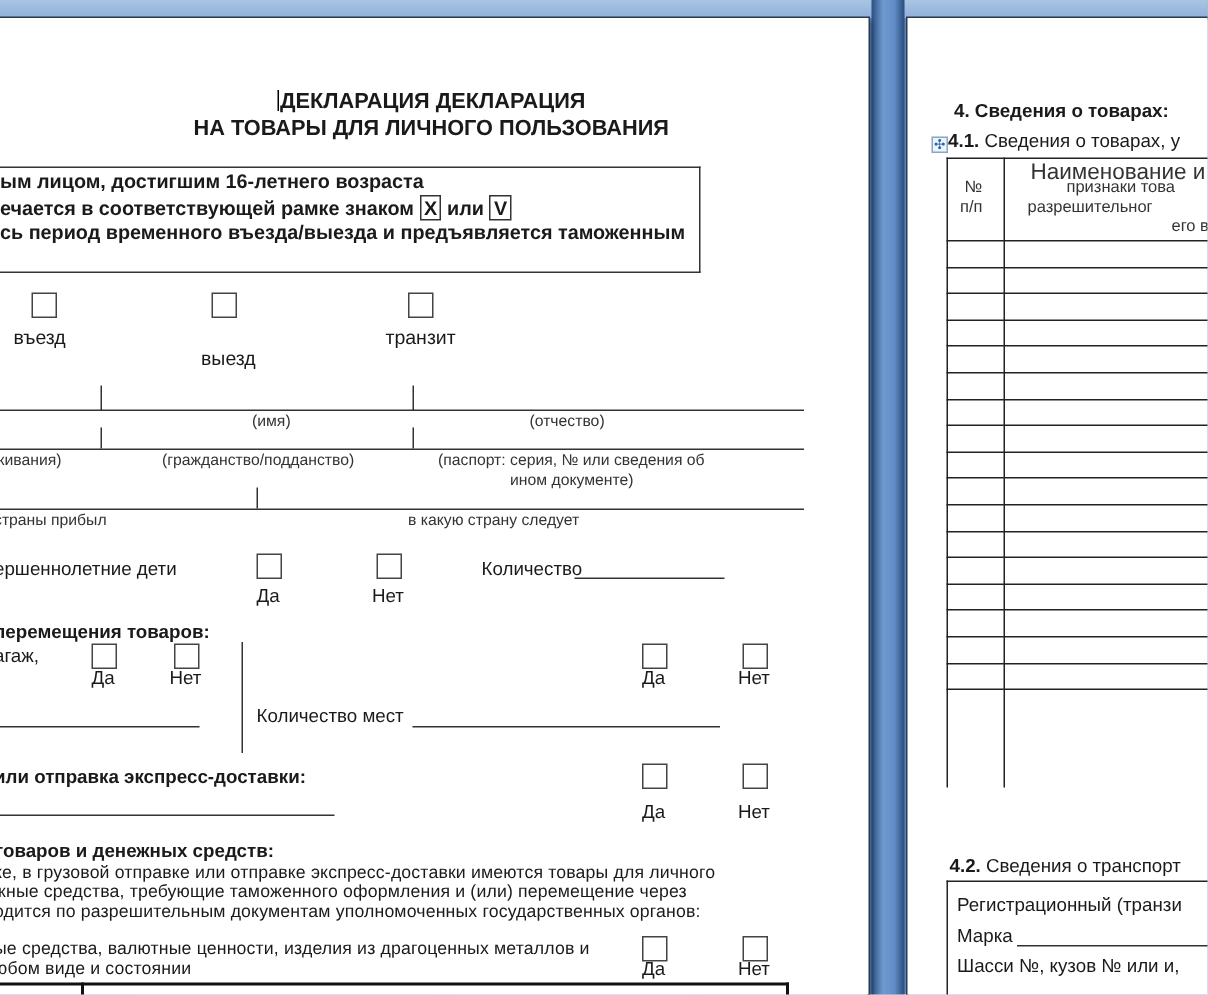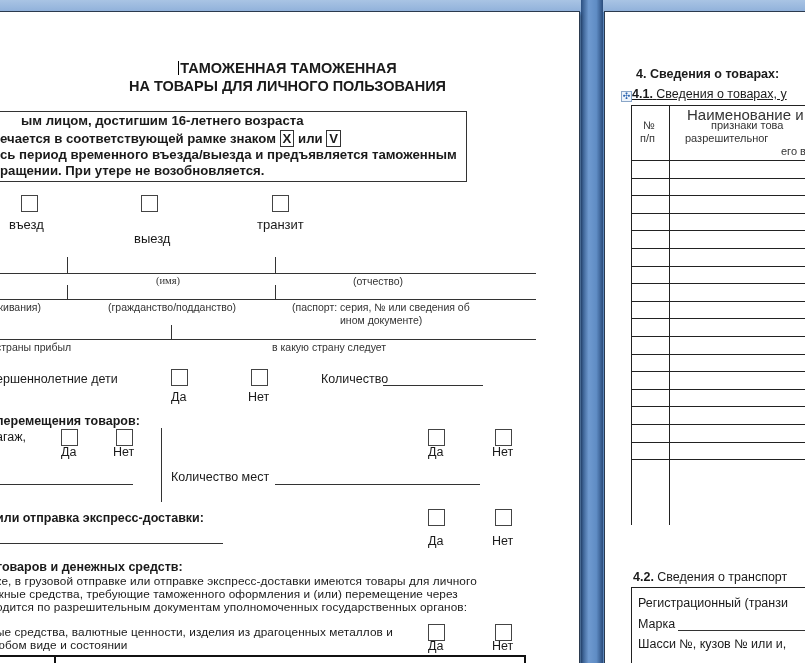--- a/index.html
+++ b/index.html
@@ -52,46 +52,45 @@
       font-size: 9px; line-height: 9px; text-align: center;
     }
   </style>
 </head>
 <body>
 
 <div class="top-strip"></div>
 <div class="gutter"></div>
 
 <div class="page" id="page-left">
-  <div class="abs title-line" style="top:48px;"><span class="cursor"></span><span>ТАМОЖЕННАЯ ТАМОЖЕННАЯ</span></div>
+  <div class="abs title-line" style="top:48px;"><span class="cursor"></span><span>ДЕКЛАРАЦИЯ ДЕКЛАРАЦИЯ</span></div>
   <div class="abs title-line" style="top:66px;">НА ТОВАРЫ ДЛЯ ЛИЧНОГО ПОЛЬЗОВАНИЯ</div>
 
   <div class="notice-box">
-    <div class="abs notice-line" style="top:1px;padding-left:21px;">ым лицом, достигшим 16-летнего возраста</div>
+    <div class="abs notice-line" style="top:1px;">ым лицом, достигшим 16-летнего возраста</div>
     <div class="abs notice-line" style="top:18px;">
       <span>ечается в соответствующей рамке знаком</span>
       <span class="mark-box">X</span>
       <span>или</span>
       <span class="mark-box">V</span>
     </div>
     <div class="abs notice-line" style="top:35px;">сь период временного въезда/выезда и предъявляется таможенным</div>
-    <div class="abs notice-line" style="top:51px;">ращении. При утере не возобновляется.</div>
   </div>
 
   <div class="chk" style="left:25px; top:183px;"></div>
   <div class="abs lbl" style="left:13px; top:205px;">въезд</div>
   <div class="chk" style="left:145px; top:183px;"></div>
   <div class="abs lbl" style="left:138px; top:219px;">выезд</div>
   <div class="chk" style="left:276px; top:183px;"></div>
   <div class="abs lbl" style="left:261px; top:205px;">транзит</div>
 
   <div class="vline" style="left:71px; top:245px; height:17px;"></div>
   <div class="vline" style="left:279px; top:245px; height:17px;"></div>
   <div class="hline" style="left:0; top:261px; width:540px;"></div>
-  <div class="abs small" style="left:160px; top:263px;font-family:Liberation Serif, serif;">(имя)</div>
+  <div class="abs small" style="left:172px; top:263px;">(имя)</div>
   <div class="abs small" style="left:357px; top:263px;">(отчество)</div>
 
   <div class="vline" style="left:71px; top:273px; height:14px;"></div>
   <div class="vline" style="left:279px; top:273px; height:14px;"></div>
   <div class="hline" style="left:0; top:287px; width:540px;"></div>
   <div class="abs small" style="left:0; top:289px;">живания)</div>
   <div class="abs small" style="left:112px; top:289px;">(гражданство/подданство)</div>
   <div class="abs small" style="left:296px; top:289px;">(паспорт: серия, № или сведения об</div>
   <div class="abs small" style="left:344px; top:302px;">ином документе)</div>
 
@@ -142,21 +141,21 @@
   <div class="abs txt" style="left:496px; top:627px;">Нет</div>
 
   <div class="hline" style="left:0; top:643px; width:530px; height:2px; background:#111;"></div>
   <div class="vline" style="left:58px; top:643px; height:20px; width:2px; background:#111;"></div>
   <div class="vline" style="left:528px; top:643px; height:20px; width:2px; background:#111;"></div>
 </div>
 
 <div class="page" id="page-right">
   <div class="abs sec" style="left:31px; top:55px;">4. Сведения о товарах:</div>
   <div class="move-handle">✣</div>
-  <div class="abs txt" style="left:27px; top:75px;text-decoration:underline;"><b>4.1.</b> <span>Сведения о товарах, у</span></div>
+  <div class="abs txt" style="left:27px; top:75px;"><b>4.1.</b> <span>Сведения о товарах, у</span></div>
 
   <div id="goods-table">
     <div class="tbl-line-h" style="left:26px; top:93px; width:190px;"></div>
     <div class="tbl-line-v" style="left:26px; top:93px; height:420px;"></div>
     <div class="tbl-line-v" style="left:64px; top:93px; height:420px;"></div>
     <div class="abs small" style="left:38px; top:107px; font-size:11px;">№</div>
     <div class="abs small" style="left:35px; top:120px; font-size:11px;">п/п</div>
     <div class="abs small" style="left:82px; top:94px; font-size:15px;">Наименование и д</div>
     <div class="abs small" style="left:106px; top:107px; font-size:11px;">признаки това</div>
     <div class="abs small" style="left:80px; top:120px; font-size:11px;text-align:right;">разрешительног</div>

